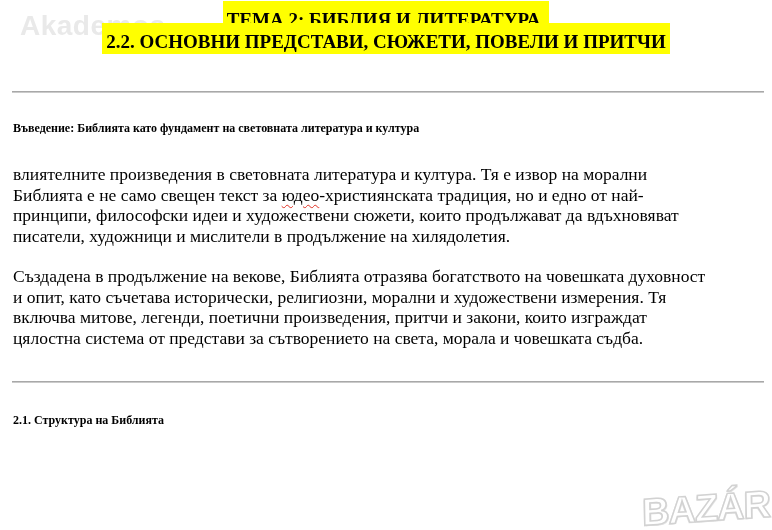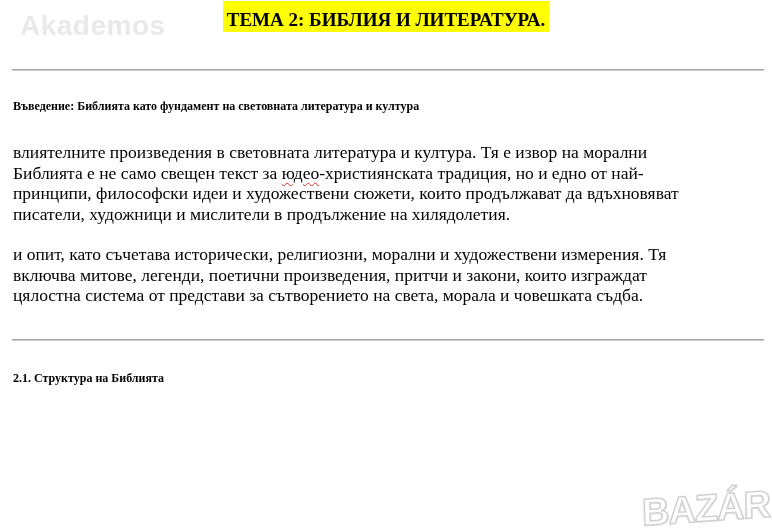--- a/index.html
+++ b/index.html
@@ -79,34 +79,36 @@
 <body>
 
 <div class="page">
 
   <div class="wm-akademos">Akademos</div>
 
   <div class="content">
 
     <div class="title-block">
       <div class="title-line"><span>ТЕМА 2: БИБЛИЯ И ЛИТЕРАТУРА.</span></div>
+      <div class="title-line"><span>2.2. ОСНОВНИ ПРЕДСТАВИ, СЮЖЕТИ, ПОВЕЛИ И ПРИТЧИ</span></div>
     </div>
 
     <div class="divider divider-1"></div>
 
     <div class="doc-heading">Въведение: Библията като фундамент на световната литература и култура</div>
 
     <p class="para">
         <span class="tl"><span>влиятелните произведения в световната литература и култура. Тя е извор на морални</span></span>
         <span class="tl"><span>Библията е не само свещен текст за </span><span class="sp">юдео</span><span>-християнската традиция, но и едно от най-</span></span>
         <span class="tl"><span>принципи, философски идеи и художествени сюжети, които продължават да вдъхновяват</span></span>
         <span class="tl"><span>писатели, художници и мислители в продължение на хилядолетия.</span></span>
       </p>
 
     <p class="para follow">
+        <span class="tl"><span>Създадена в продължение на векове, Библията отразява богатството на човешката духовност</span></span>
         <span class="tl"><span>и опит, като съчетава исторически, религиозни, морални и художествени измерения. Тя</span></span>
         <span class="tl"><span>включва митове, легенди, поетични произведения, притчи и закони, които изграждат</span></span>
         <span class="tl"><span>цялостна система от представи за сътворението на света, морала и човешката съдба.</span></span>
       </p>
 
     <div class="divider divider-2"></div>
 
     <div class="doc-heading second">2.1. Структура на Библията</div>
 
 

